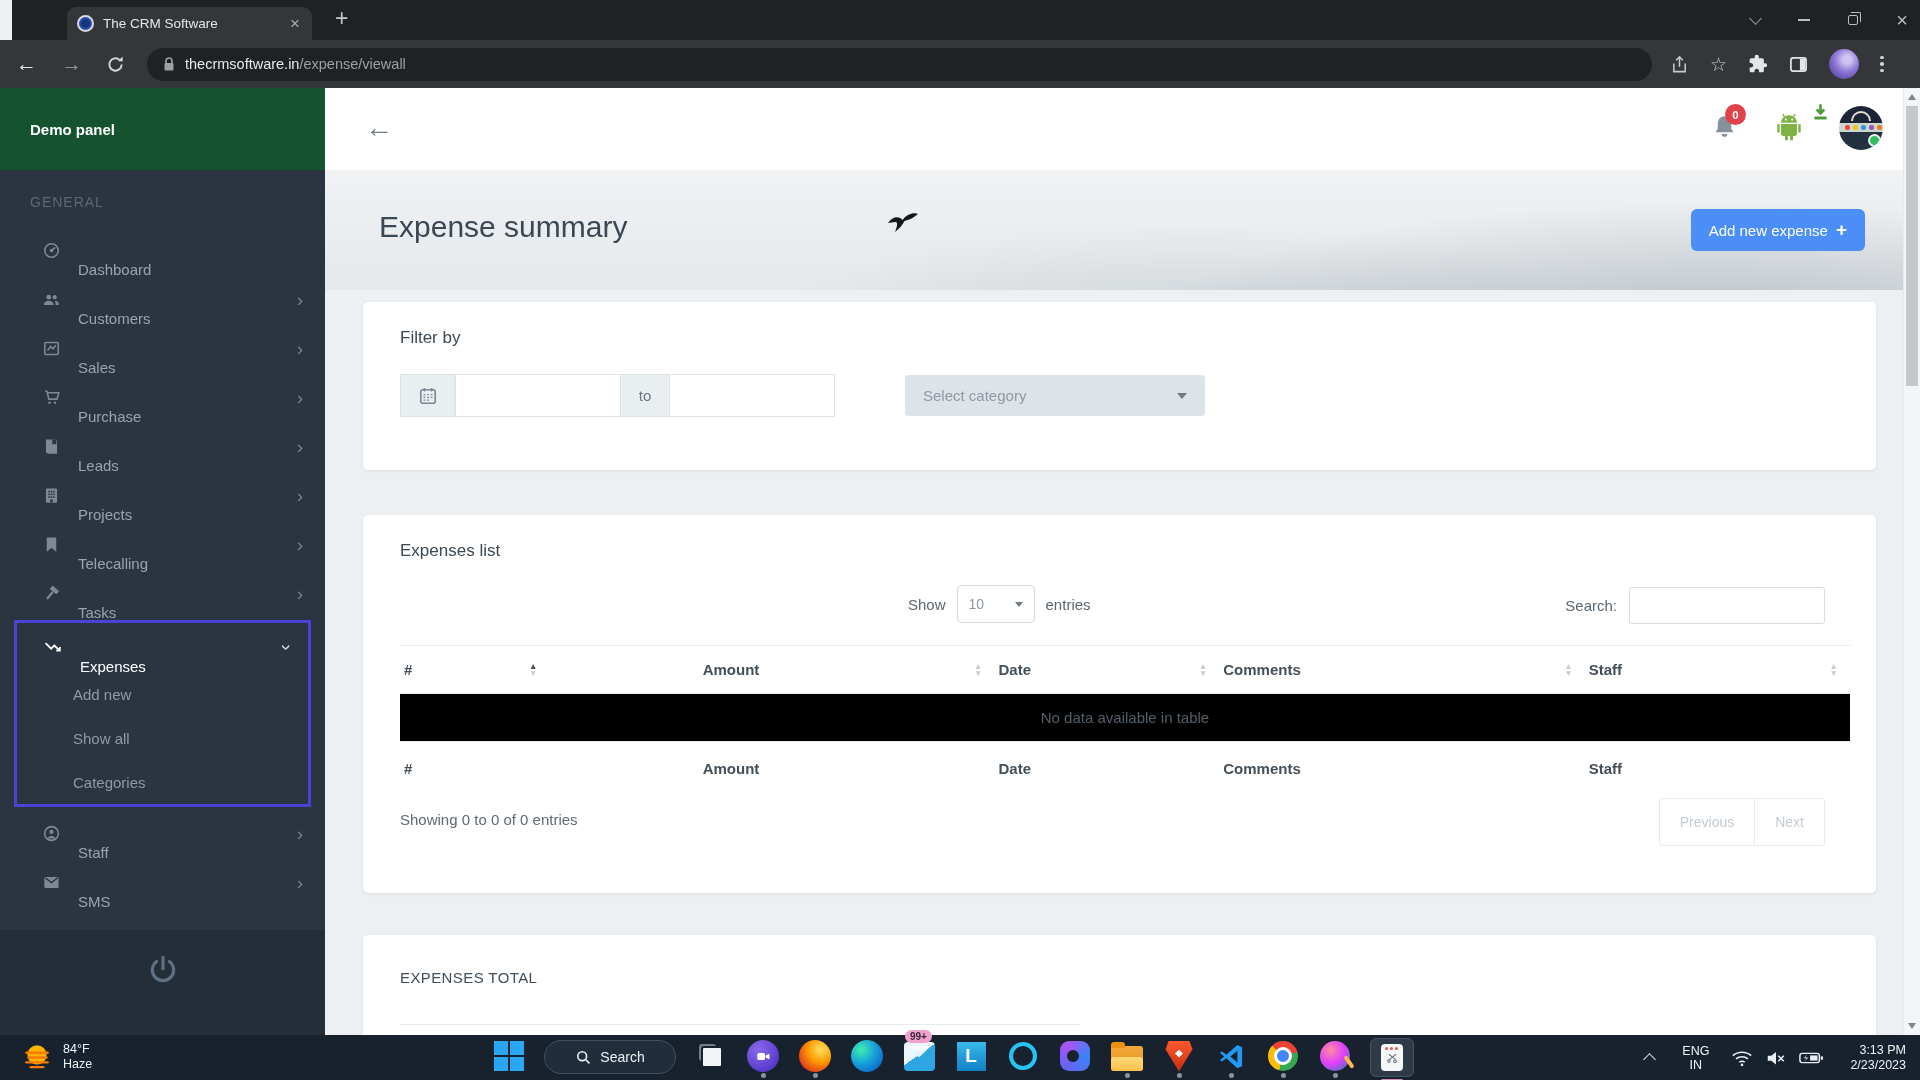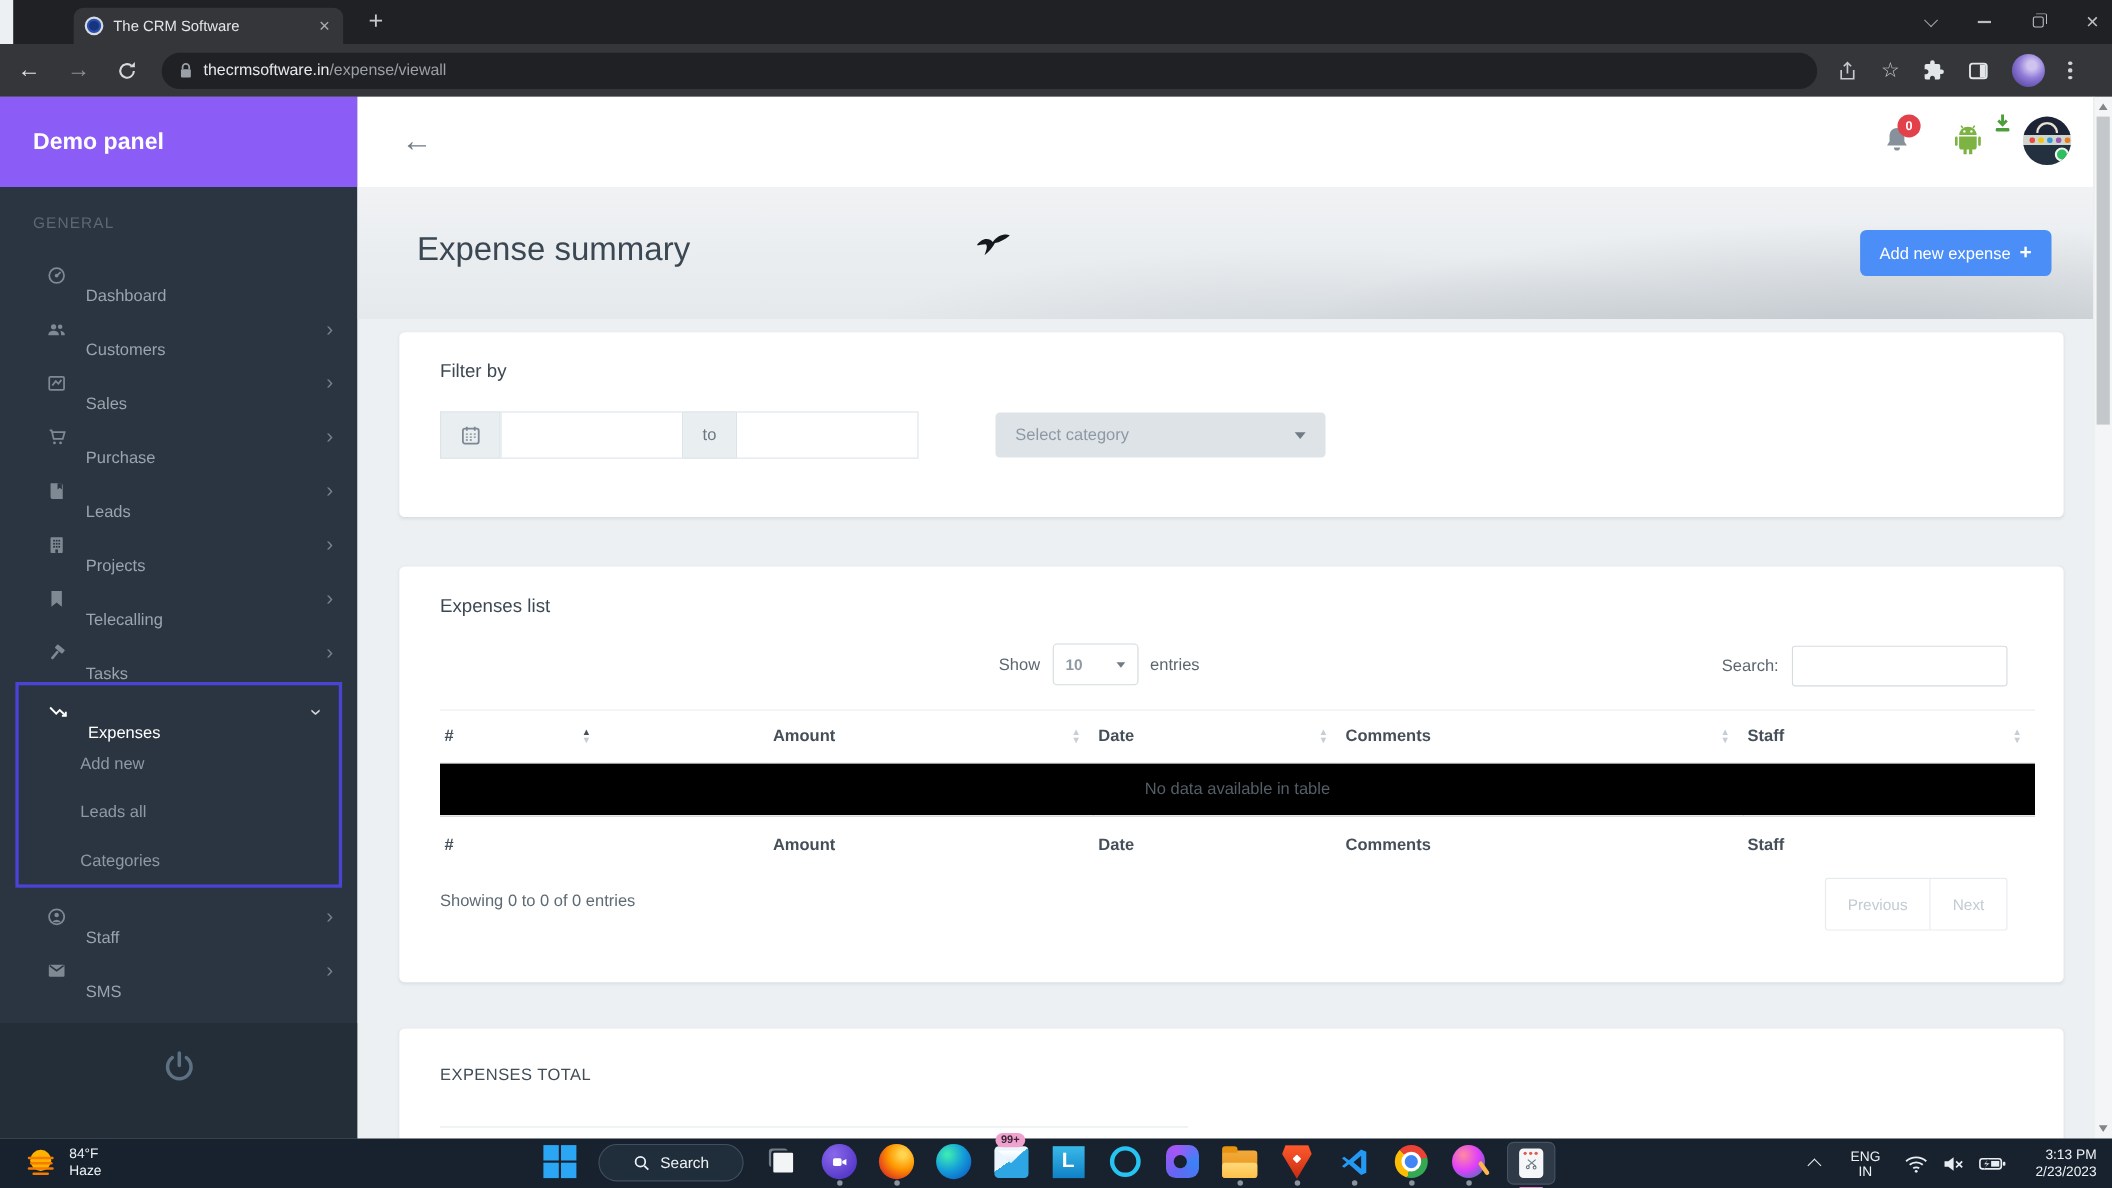--- a/index.html
+++ b/index.html
@@ -36,21 +36,21 @@
   .url-path { color:#9aa0a6; font-size:14.5px; }
   .tool-icons { display:flex; align-items:center; gap:21px; margin-left:18px; }
   .star { color:#c6cbd0; font-size:19px; }
   .bavatar { width:30px; height:30px; border-radius:50%;
              background:radial-gradient(circle at 60% 35%, #cfc4ef 15%, #8f7ad8 45%, #4f3f96 90%); }
   .dots3 { display:flex; flex-direction:column; gap:3px; }
   .dots3 i { width:3.5px; height:3.5px; border-radius:50%; background:#cfd3d7; }
 
   
   .sidebar { position:absolute; left:0; top:88px; width:325px; height:947px; background:#2b3541; }
-  .brand { height:82px; background:#8b5cf6; color:#fff; font-size:21px; font-weight:bold;
+  .brand { height:82px; background:#14532d; color:#fff; font-size:15px; font-weight:bold;
            display:flex; align-items:center; padding-left:30px; }
   .nav { padding-top:24px; }
   .nav-section { color:#5c6873; font-size:14px; letter-spacing:1px; margin:0 0 16px 30px; }
   .nav-item { height:49px; display:flex; align-items:center; padding-left:42px; color:#99a4ae;
               font-size:15px; cursor:default; }
   .nav-item .nico { width:19px; height:19px; flex:none; display:flex; }
   .nav-item .nlabel { margin-left:17px;margin-top:37px; }
   .nav-item .nchev { margin-left:auto; margin-right:22px; color:#76828d; font-size:19px; line-height:1; }
   .exp-box { margin:2px 14px; border:3px solid #4a44d4; }
   .exp-box .nav-item { padding-left:27px; color:#fff; }
@@ -102,21 +102,21 @@
   .select-cat { margin-left:70px; width:300px; height:41px; background:#dee3e8; border-radius:4px;
                 display:flex; align-items:center; padding:0 18px; }
   .select-cat .ph { color:#8e99a4; font-size:15px; flex:1; }
   .caret { width:0; height:0; border-left:5px solid transparent; border-right:5px solid transparent;
            border-top:6px solid #707b86; }
 
   .list-card { position:relative; margin-top:45px; height:378px; padding:26px 37px; }
   .dt-length { position:absolute; left:545px; top:70px; display:flex; align-items:center; gap:11px;
                font-size:15px; color:#5b666f; }
   .len-select { width:78px; height:38px; border:1px solid #d3dade; border-radius:4px; display:flex;
-                align-items:center; padding:0 11px;font-weight:bold; }
+                align-items:center; padding:0 11px; }
   .len-select .val { color:#8e99a3; font-size:14px; flex:1; }
   .len-select .caret { border-left-width:4.5px; border-right-width:4.5px; border-top-width:5px; }
   .dt-search { position:absolute; right:51px; top:72px; display:flex; align-items:center; gap:12px;
                font-size:15px; color:#5b666f; }
   .search-input { width:196px; height:37px; border:1px solid #d5dce0; border-radius:3px; font-family:inherit;
                   font-size:14px; padding:0 8px; }
   .dtable { position:absolute; left:37px; right:26px; top:130px; border-collapse:collapse; width:1450px; }
   .dtable thead th { text-align:left; font-size:15px; font-weight:bold; color:#454f59; padding:15px 10px 15px 4px;
                      border-top:1px solid #e9edf0; border-bottom:1px solid #e9edf0; position:relative; }
   .sorts { position:absolute; right:12px; top:50%; transform:translateY(-50%); display:flex;
@@ -390,21 +390,21 @@
           <span class="nico">
               <svg viewBox="0 0 24 24" width="19" height="19" fill="none" stroke="#fff" stroke-width="2.2">
                 <path d="M2 6.5l7 7 4-4 7 6.5"></path>
                 <path d="M15.5 16h4.5v-4.5"></path>
               </svg>
             </span>
           <span class="nlabel">Expenses</span>
           <span class="nchev">›</span>
         </div>
         <div class="sub-item">Add new</div>
-        <div class="sub-item">Leads all</div>
+        <div class="sub-item">Show all</div>
         <div class="sub-item">Categories</div>
       </div>
 
       <div class="nav-item">
         <span class="nico">
             <svg viewBox="0 0 24 24" width="19" height="19">
               <circle cx="12" cy="12" r="8.7" fill="none" stroke="#7e8994" stroke-width="2"></circle>
               <circle cx="12" cy="10" r="2.6" fill="#7e8994"></circle>
               <path d="M6.8 18.2a6 6 0 0 1 10.4 0" fill="#7e8994"></path>
             </svg>

